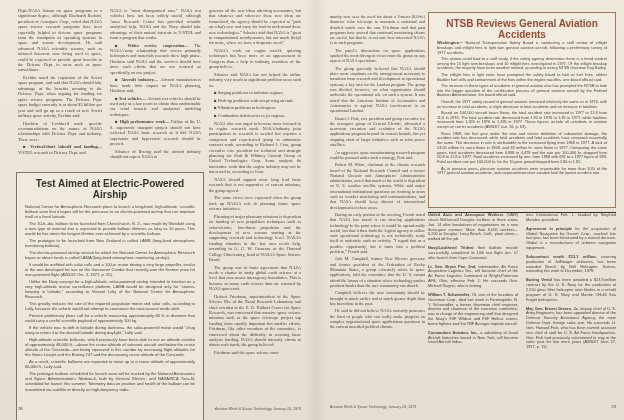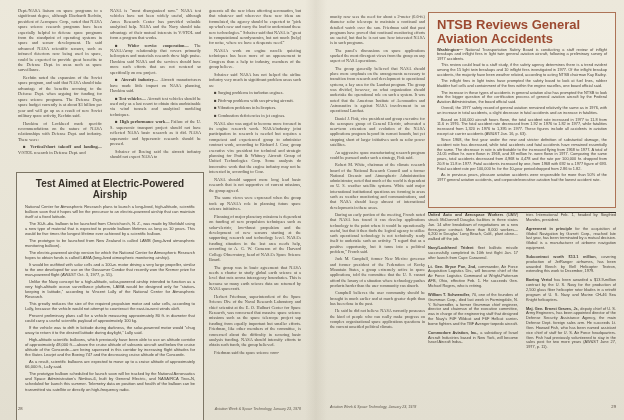--- a/index.html
+++ b/index.html
@@ -53,21 +53,21 @@
   .boxbody{text-align:justify;font-family:"Liberation Sans","DejaVu Sans",sans-serif;}
   .airship .boxbody .para{font-size:4.05px;line-height:1.24;margin:0 0 2px 0;text-indent:4px;}
   .airship .boxbody .para:first-child{text-indent:0;}
 
   .ntsb{
     left:116px;top:12px;width:188px;height:196px;
     border:1px solid var(--ntsbborder);
     padding:5px 8px 3px 8px;overflow:hidden;
   }
   .ntsb h2{
-    margin:0 0 1px 0;font-size:13px;line-height:1.1;
+    margin:0 0 1px 0;font-size:10px;line-height:1.1;text-align:center;
     font-family:"Liberation Sans","DejaVu Sans",sans-serif;font-weight:bold;color:var(--accent);
   }
   .ntsb .boxbody .para{font-size:3.9px;line-height:1.22;margin:0 0 1.6px 0;text-indent:4px;}
   .ntsb .boxbody .para:first-child{text-indent:0;}
 
   .digest{position:absolute;left:116px;top:212px;width:188px;height:188px;overflow:hidden;
     font-family:"Liberation Sans","DejaVu Sans",sans-serif;}
   .digest .rule{border-top:1.4px solid #35302a;width:100%;height:0;}
   .digest-title{
     margin:2px 0 4px 0;font-size:11.5px;font-weight:bold;font-style:italic;color:#2f2a23;

